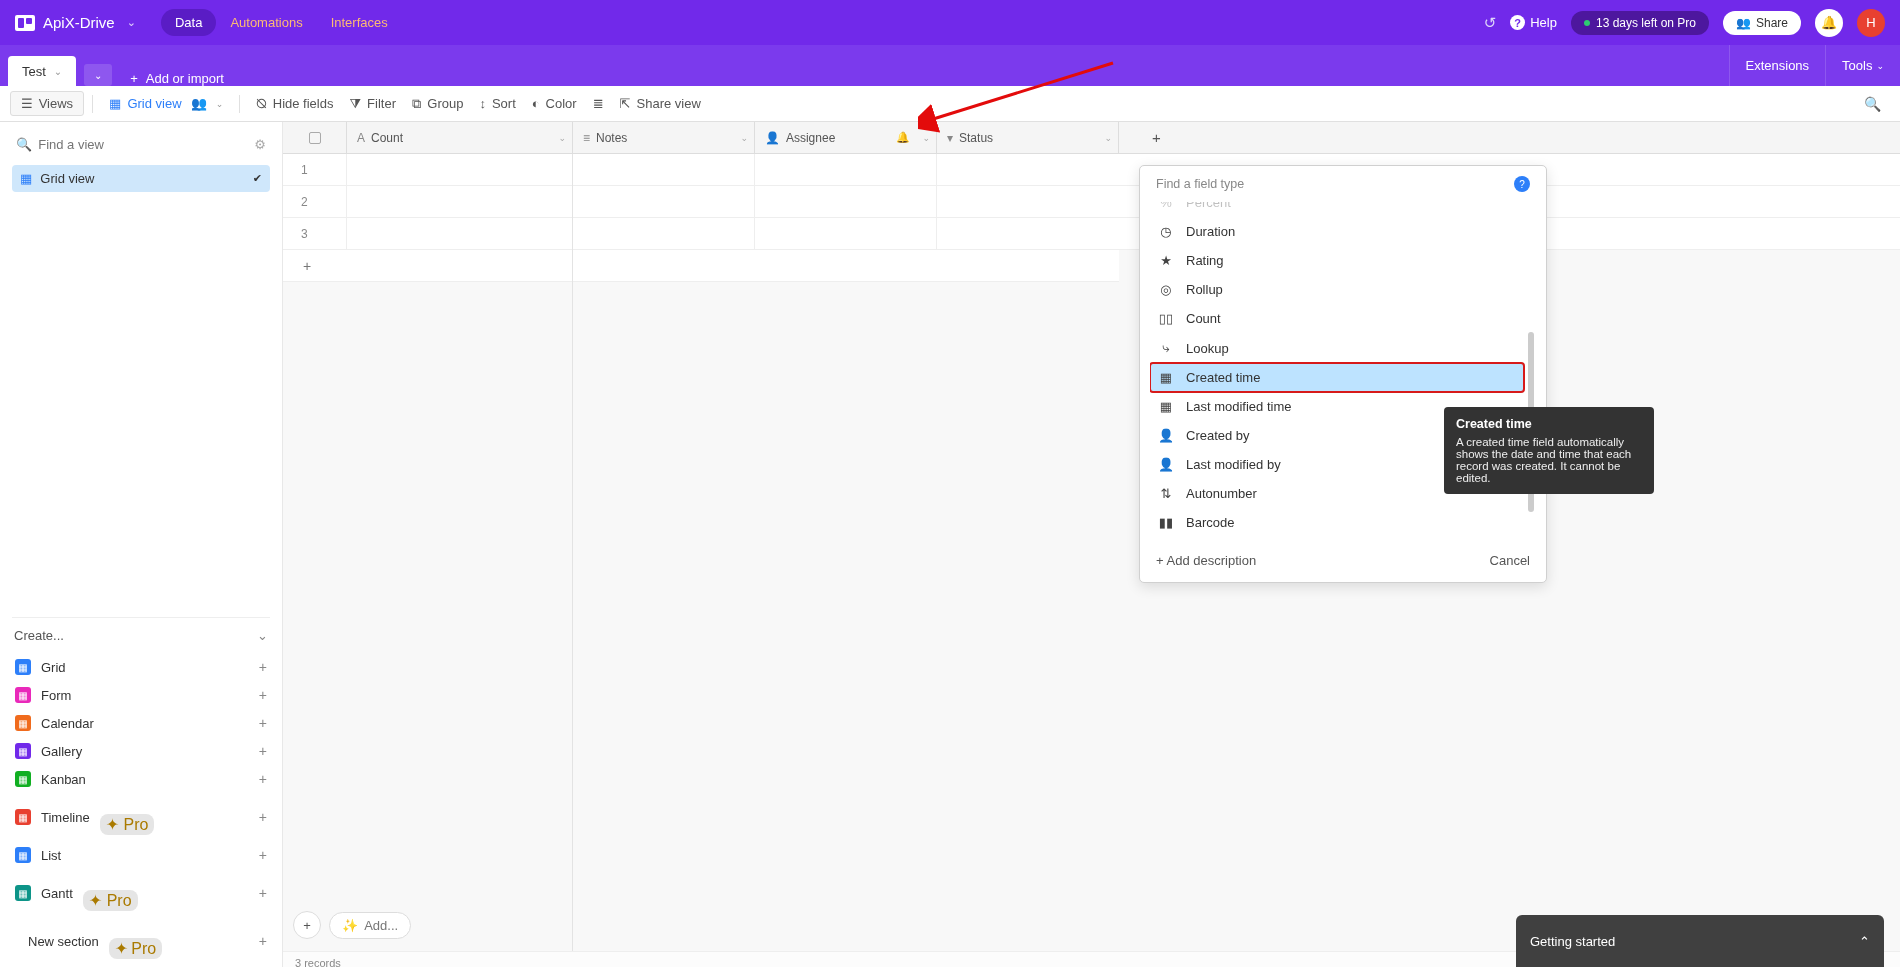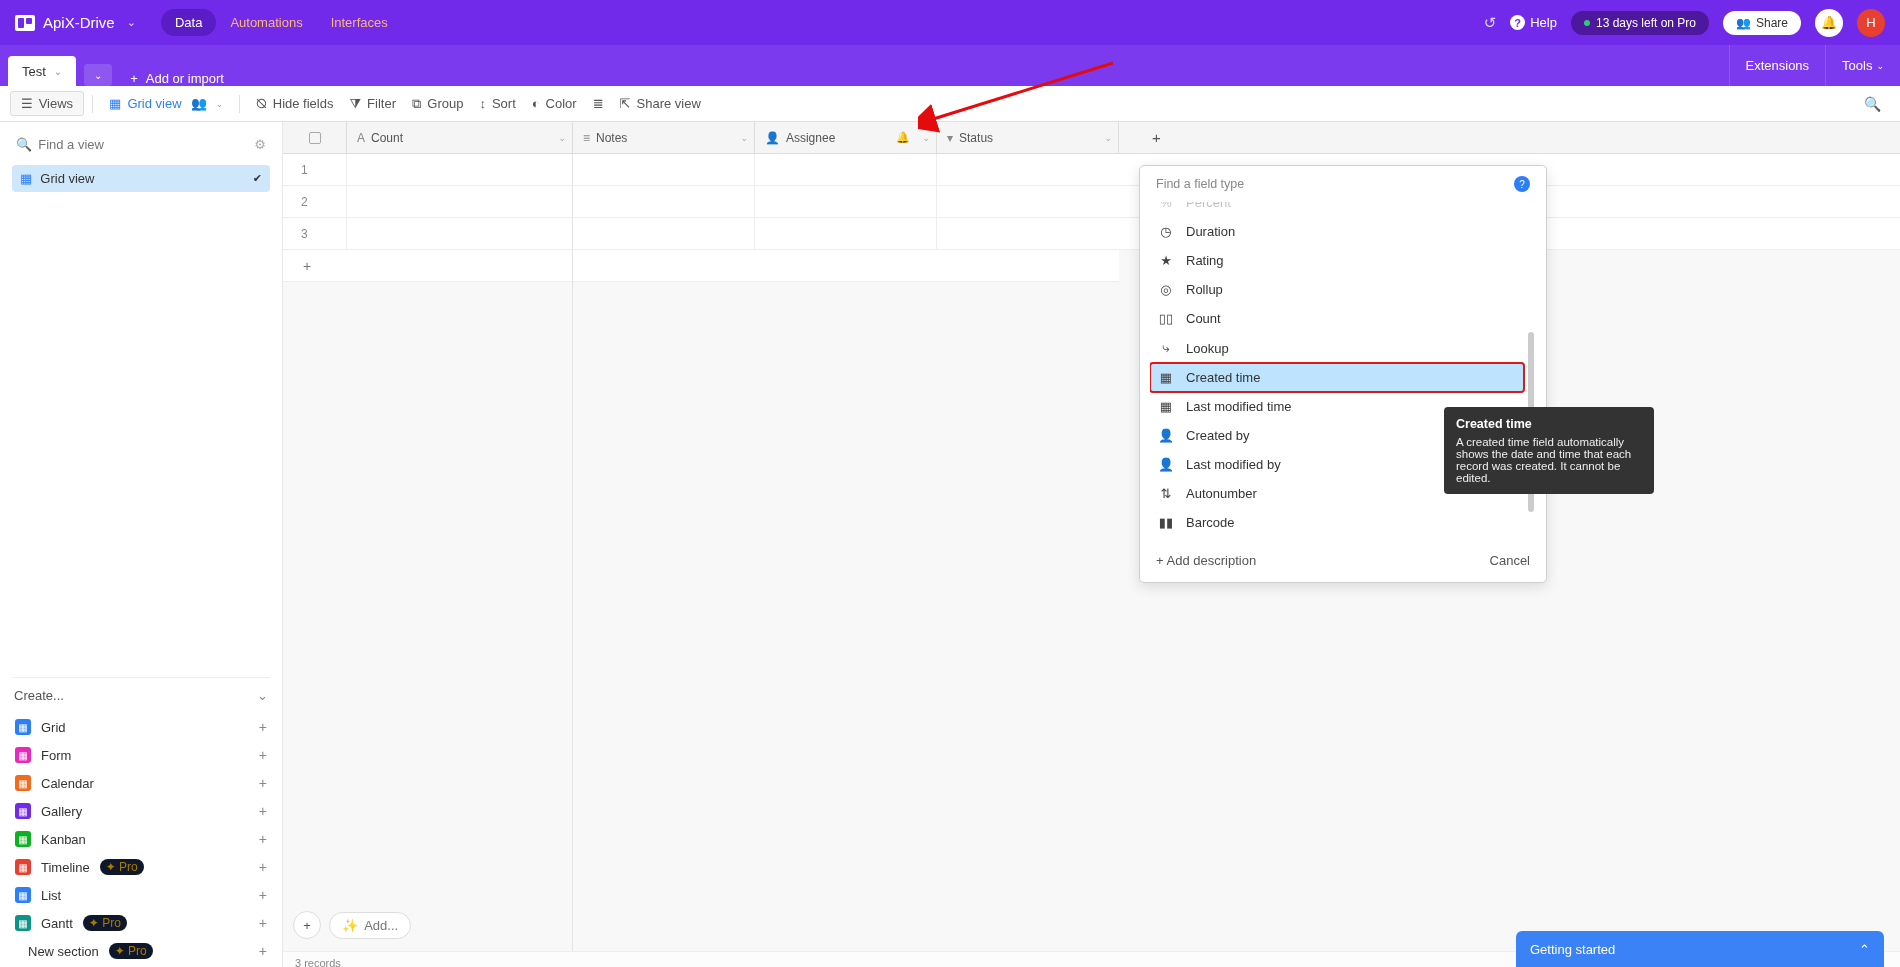--- a/index.html
+++ b/index.html
@@ -47,21 +47,21 @@
 .sb-search input { border: none; outline: none; flex: 1; font-size: 13px; color: #444; }
 .sb-gear { color: #aaa; cursor: pointer; }
 .view-list { margin-top: 6px; }
 .view-item { display: flex; align-items: center; gap: 8px; padding: 6px 8px; border-radius: 4px; background: #cfe7fb; color: #333; }
 .view-item .chk { margin-left: auto; color: #333; font-size: 11px; }
 .sb-spacer { flex: 1; }
 .create-hdr { display: flex; align-items: center; justify-content: space-between; padding: 10px 2px; border-top: 1px solid #eee; color: #555; font-size: 13px; margin-top: 24px; }
 .create-item { display: flex; align-items: center; gap: 10px; padding: 6px 3px; color: #333; font-size: 13px; }
 .ci-icon { width: 16px; height: 16px; border-radius: 3px; display:flex; align-items:center; justify-content:center; font-size:10px; color:#fff;}
 .ci-plus { margin-left: auto; color: #888; font-size: 14px; }
-.pro-tag { background: #0f172a; color: #aa7a00; padding: 1px 6px; border-radius: 8px; font-size: 12px; display: inline-flex; align-items: center; gap: 3px; }
+.pro-tag { background: #e5e5e5; color: #aa7a00; padding: 1px 6px; border-radius: 8px; font-size: 16px; display: inline-flex; align-items: center; gap: 3px; margin-top: 15px; }
 
 
 .grid-area { flex: 1; position: relative; background: #f8f8f8; }
 .grid-header { display: flex; height: 32px; background: #f5f5f5; border-bottom: 1px solid #ddd; }
 .gh-cell { border-right: 1px solid #ddd; display: flex; align-items: center; padding: 0 10px; color: #555; font-size: 12px; position: relative; }
 .gh-rownum { width: 64px; justify-content: center; background:#f5f5f5;}
 .gh-name { width: 226px; }
 .gh-notes { width: 182px; }
 .gh-assignee { width: 182px; }
 .gh-status { width: 182px; }
@@ -98,21 +98,21 @@
 .pop-footer { display:flex; justify-content: space-between; padding: 16px 6px 14px; color:#555; font-size: 13px;}
 
 
 .tooltip { position: absolute; top: 285px; left: 1161px; width: 210px; background: #333; color: #eee; padding: 10px 12px; border-radius: 4px; font-size: 11.5px; z-index: 35; }
 .tooltip-title { color: #fff; font-weight: 600; font-size: 12.5px; margin-bottom: 5px; }
 
 
 .red-arrow { position: absolute; top: 55px; left: 918px; z-index: 40; pointer-events:none;}
 
 
-.gs-bar { position: absolute; bottom: 0; right: 16px; width: 368px; height: 36px; background: #3b82f6; color: #fff; border-radius: 6px 6px 0 0; display:flex; align-items:center; justify-content: space-between; padding: 0 14px; font-size: 13px;}
+.gs-bar { position: absolute; bottom: 0; right: 16px; width: 368px; height: 52px; background: #404040; color: #fff; border-radius: 6px 6px 0 0; display:flex; align-items:center; justify-content: space-between; padding: 0 14px; font-size: 13px;}
 
 .ci-blue{background:#2d7ff9}.ci-pink{background:#e929ba}.ci-orange{background:#f06b1d}.ci-purple{background:#7129ea}.ci-green{background:#11af22}.ci-red{background:#e84030}.ci-teal{background:#0d9488}
 </style>
 </head>
 <body>
 
 <div class="top-header">
   <div class="logo-wrap">
     <span class="logo-icon"></span>
     <span>ApiX-Drive</span>

